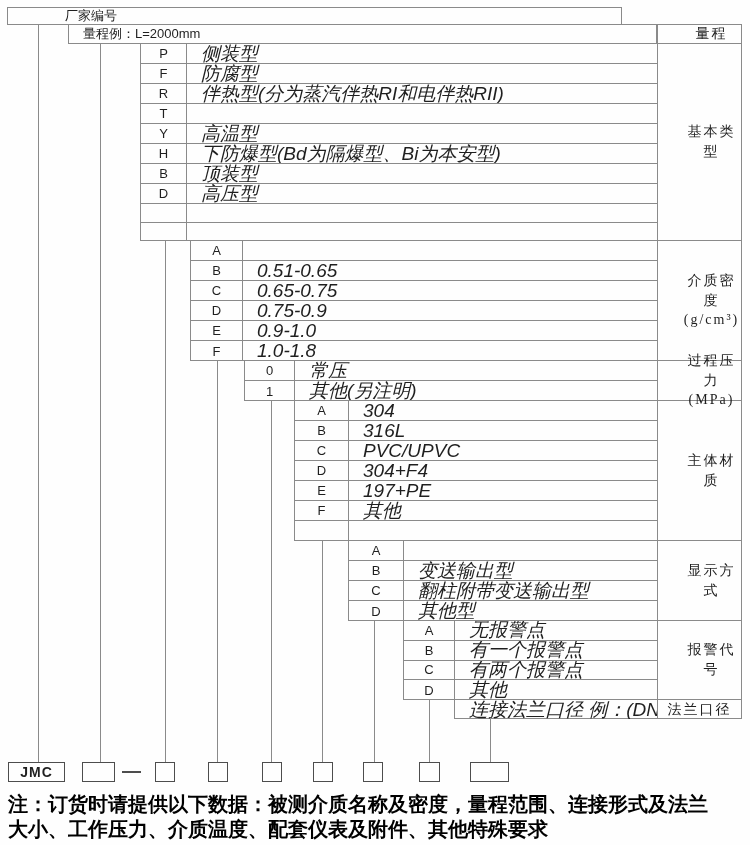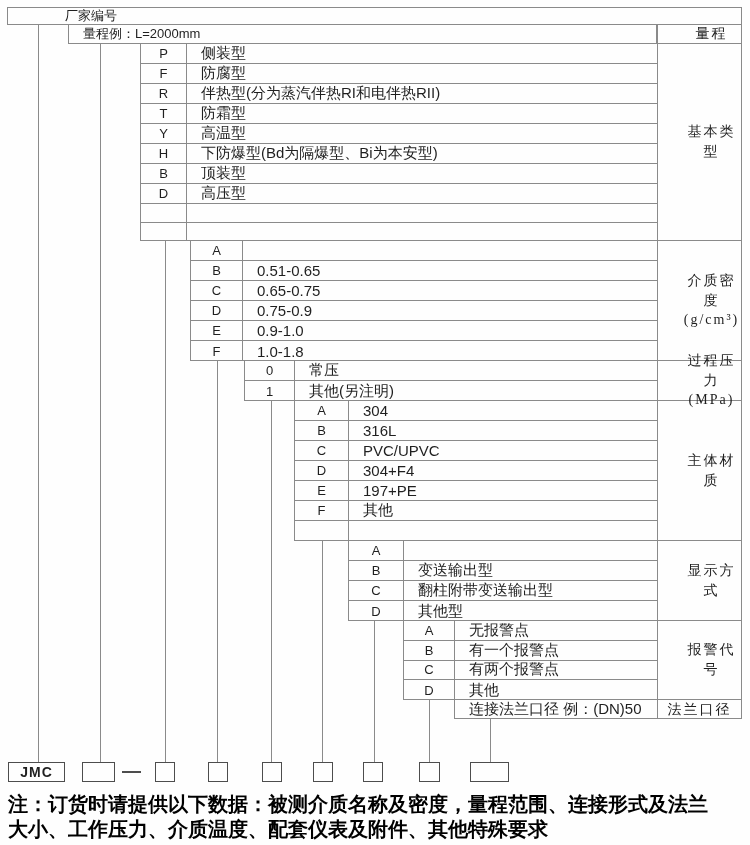--- a/index.html
+++ b/index.html
@@ -6,37 +6,37 @@
   .canvas{
     position:relative;width:750px;height:845px;background:#fefefe;overflow:hidden;
     font-family:"Liberation Sans","DejaVu Sans",sans-serif;color:#1f1f1f;
   }
   .cellbox{position:absolute;box-sizing:border-box;border:1px solid #8a8a8a;background:#fefefe;}
   .hdrtext{display:flex;align-items:center;height:100%;font-size:13px;}
   .sectionbox{position:absolute;box-sizing:border-box;border:1px solid #8a8a8a;background:#fefefe;}
   .orow{display:flex;box-sizing:border-box;align-items:stretch;}
   .orow.sep{border-bottom:1px solid #8a8a8a;}
   .ocode{box-sizing:border-box;border-right:1px solid #8a8a8a;display:flex;align-items:center;justify-content:center;font-size:13px;}
-  .odesc{flex:1;display:flex;align-items:center;padding-left:14px;font-size:15px;white-space:nowrap;overflow:hidden;}
+  .odesc{flex:1;display:flex;align-items:center;padding-left:14px;font-size:19px;white-space:nowrap;overflow:hidden;font-style:italic;}
   .labelcol{position:absolute;box-sizing:border-box;border:1px solid #8a8a8a;background:#fefefe;}
   .labelcell{box-sizing:border-box;display:flex;align-items:center;justify-content:center;text-align:center;
     font-family:"Liberation Serif","DejaVu Serif",serif;font-size:14px;letter-spacing:2px;white-space:pre-line;line-height:1.4;}
   .labelcell.sep{border-bottom:1px solid #8a8a8a;padding-left:24px;}
   .vline{position:absolute;width:1px;background:#8a8a8a;}
   .cbox{position:absolute;box-sizing:border-box;border:1px solid #4d4d4d;background:#fefefe;}
   .modelbox{display:flex;align-items:center;justify-content:center;font-weight:bold;font-size:14px;letter-spacing:1px;}
   .dashmark{position:absolute;height:2px;background:#4d4d4d;}
   .note{position:absolute;left:8px;top:792px;width:742px;font-weight:bold;font-size:20px;line-height:25px;color:#e60000;}
 </style>
 </head>
 <body>
 
 <div class="canvas" style="color: rgb(31, 31, 31);">
 
-  <div class="cellbox" id="factory-box" style="left:7px;top:7px;width:735px;height:18px;">
+  <div class="cellbox" id="factory-box" style="left:7px;top:7px;width:615px;height:18px;">
     <div class="hdrtext" style="padding-left:57px;">厂家编号</div>
   </div>
 
   <div class="cellbox" id="range-row" style="left:68px;top:24px;width:589px;height:20px;">
     <div class="hdrtext" style="padding-left:14px;">量程例：L=2000mm</div>
   </div>
 
   <div class="note" style="color: #000000;">
     <div>注：订货时请提供以下数据：被测介质名称及密度，量程范围、连接形式及法兰</div>
     <div>大小、工作压力、介质温度、配套仪表及附件、其他特殊要求</div>
@@ -49,21 +49,20 @@
       <div class="orow sep" style="height: 20px;">
         <div class="ocode" style="width: 46px;">F</div>
         <div class="odesc">防腐型</div>
       </div>
       <div class="orow sep" style="height: 20px;">
         <div class="ocode" style="width: 46px;">R</div>
         <div class="odesc">伴热型(分为蒸汽伴热RI和电伴热RII)</div>
       </div>
       <div class="orow sep" style="height: 20px;">
         <div class="ocode" style="width: 46px;">T</div>
-        <div class="odesc">防霜型</div>
       </div>
       <div class="orow sep" style="height: 20px;">
         <div class="ocode" style="width: 46px;">Y</div>
         <div class="odesc">高温型</div>
       </div>
       <div class="orow sep" style="height: 20px;">
         <div class="ocode" style="width: 46px;">H</div>
         <div class="odesc">下防爆型(Bd为隔爆型、Bi为本安型)</div>
       </div>
       <div class="orow sep" style="height: 20px;">

